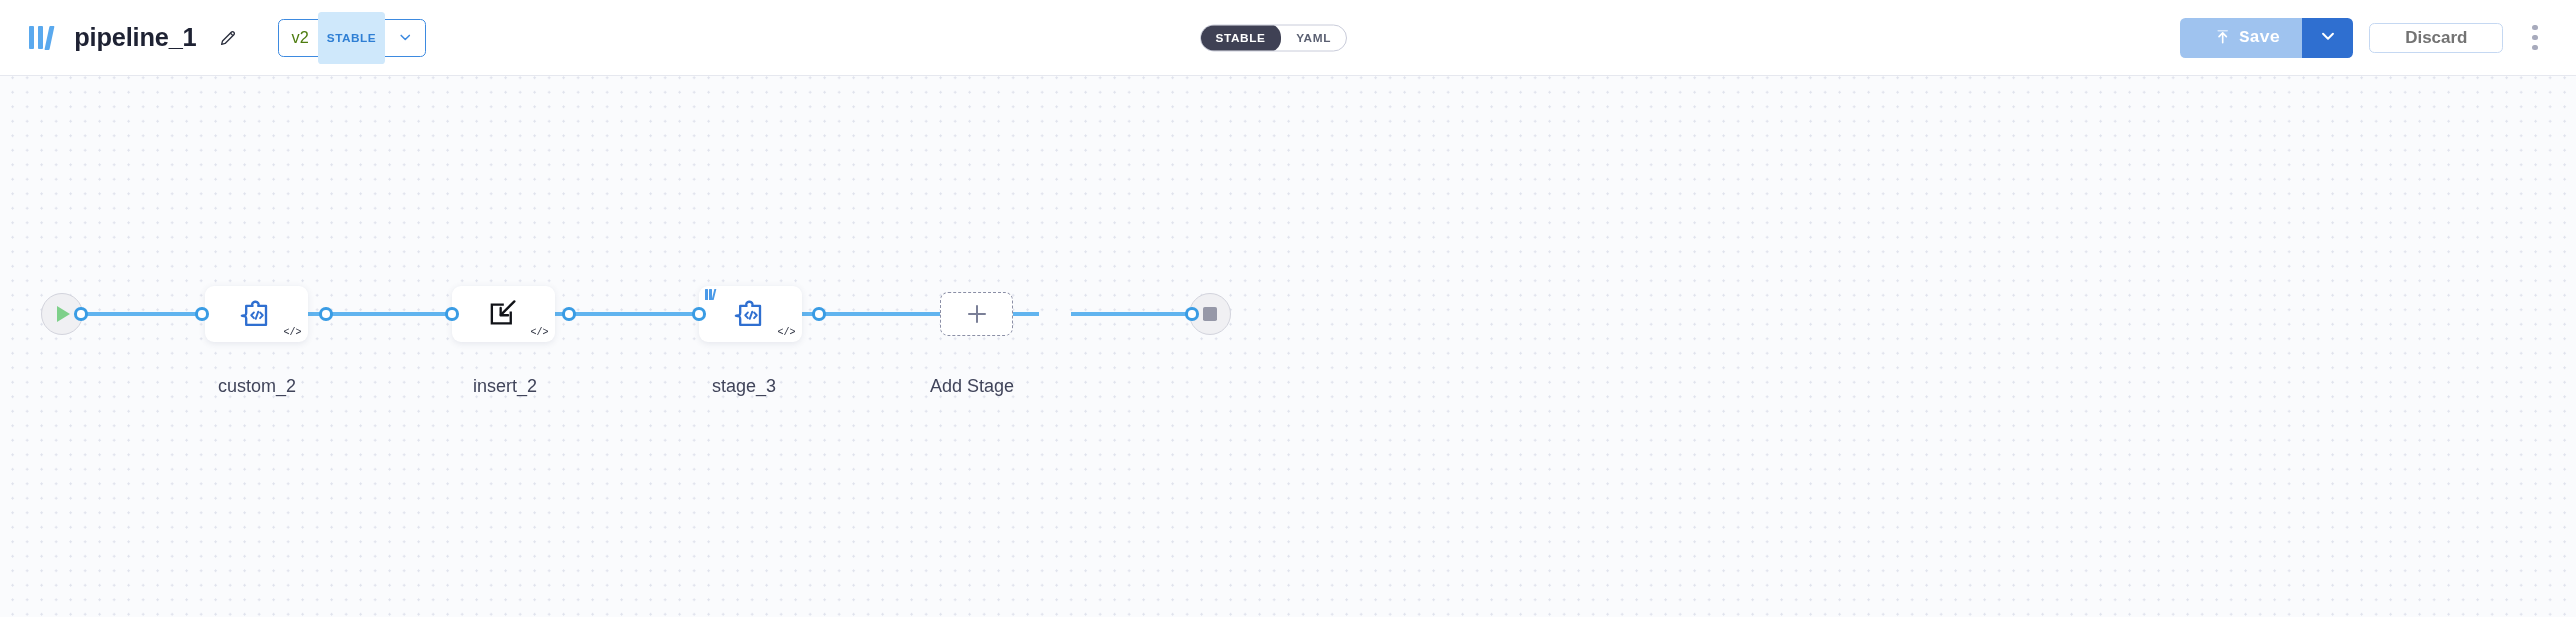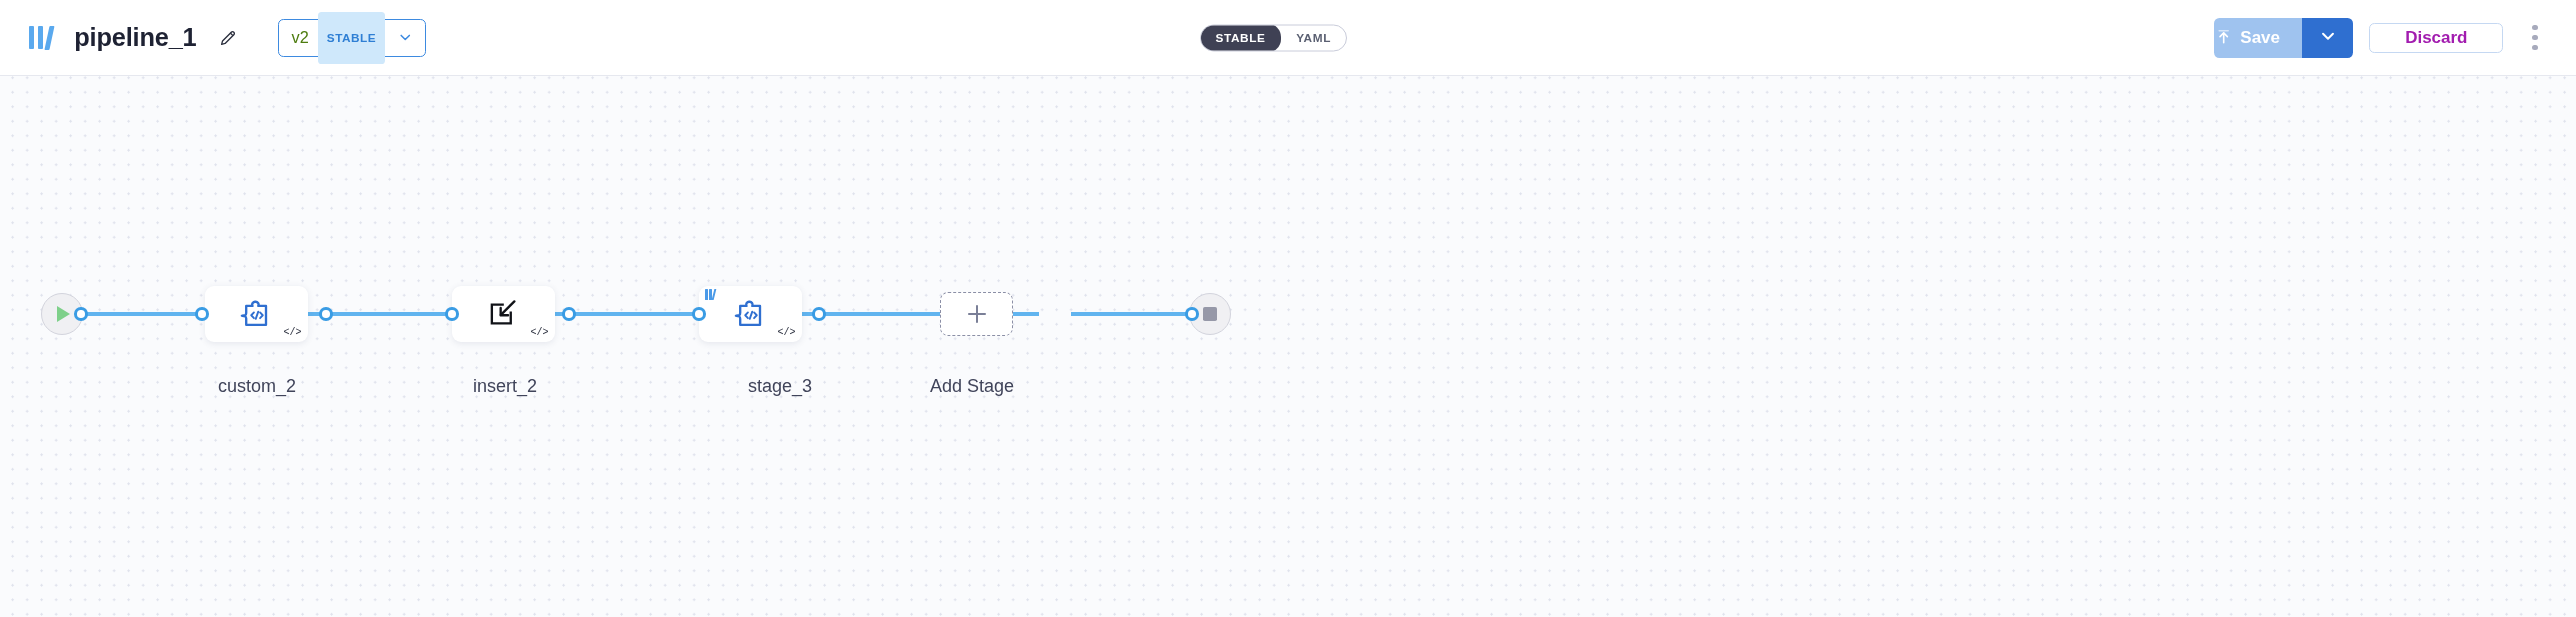--- a/index.html
+++ b/index.html
@@ -152,24 +152,24 @@
     overflow: hidden;
   }
   .save-btn {
     background: #9fc3ef;
     color: #ffffff;
     font-size: 17px;
     font-weight: bold;
     display: flex;
     align-items: center;
     gap: 9px;
-    padding: 0 22px 0 2px;
+    padding: 0 22px 0 35px;
     cursor: pointer;
     border: none;
-    font-family: Liberation Sans, sans-serif;
+    font-family: Liberation Mono, monospace;
   }
   .save-arrow {
     display: flex;
     align-items: center;
     position: relative;
     top: -0.9px;
   }
   .save-caret {
     background: #2f6fd0;
     width: 51px;
@@ -178,21 +178,21 @@
     justify-content: center;
     cursor: pointer;
     color: #fff;
   }
 
   .discard-btn {
     height: 30px;
     min-width: 134px;
     border: 0.9px solid #c5d8f2;
     background: #ffffff;
-    color: #a21caf;
+    color: #737373;
     border-radius: 5.4px;
     font-size: 17px;
     font-weight: bold;
     display: flex;
     align-items: center;
     justify-content: center;
     cursor: pointer;
     font-family: inherit;
   }
 
@@ -488,21 +488,21 @@
         <path d="M9 11 h7 a3.2 3.2 0 0 1 3.2 -4.6 a3.2 3.2 0 0 1 3.2 4.6 h8.6
                  v21 h-22 v-6.6 a3.4 3.4 0 0 0 -4.8 -3.4 a3.4 3.4 0 0 0 4.8 -3.4 z" fill="#ffffff" stroke="#2f6fd0" stroke-width="2.6" stroke-linejoin="round"></path>
         <path d="M17.6 18.2 L14.6 21.4 L17.6 24.6" fill="none" stroke="#2f6fd0" stroke-width="2.1" stroke-linecap="round" stroke-linejoin="round"></path>
         <path d="M24.4 18.2 L27.4 21.4 L24.4 24.6" fill="none" stroke="#2f6fd0" stroke-width="2.1" stroke-linecap="round" stroke-linejoin="round"></path>
         <path d="M22.4 17.4 L19.6 25.4" fill="none" stroke="#2f6fd0" stroke-width="2.1" stroke-linecap="round"></path>
       </svg>
     </span>
     <span class="code-badge">&lt;/&gt;</span>
   </div>
   <div class="port" style="left:812px;"></div>
-  <div class="node-label" style="left:780px;">stage_3</div>
+  <div class="node-label" style="left:744px;">stage_3</div>
 
   <div class="add-stage" style="left:940px;">
     <span style="position:relative;width:18px;height:18px;display:block;">
       <span class="plus-h" style="left:0;top:8px;"></span>
       <span class="plus-v" style="left:8px;top:0;"></span>
     </span>
   </div>
   <div class="node-label" style="left:972px;">Add Stage</div>
 
   <div class="port" style="left:1185px;"></div>

